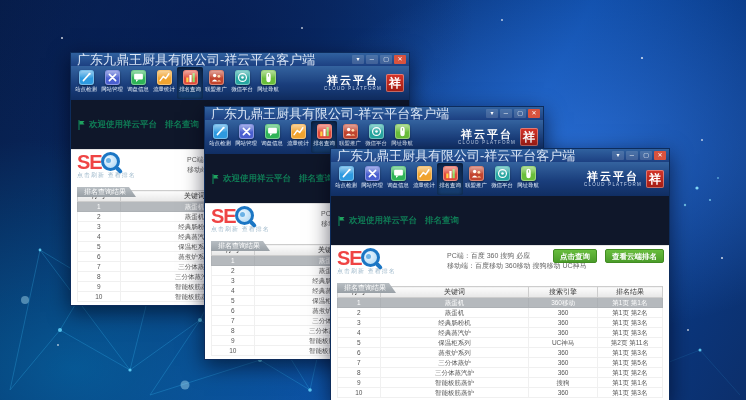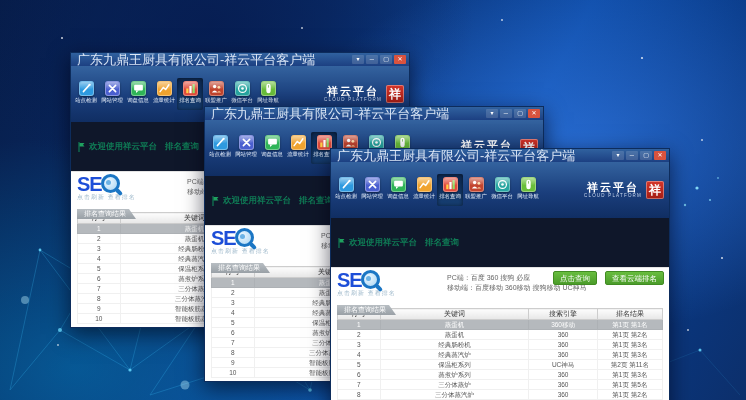--- a/index.html
+++ b/index.html
@@ -17,21 +17,21 @@
   .window{position:absolute;width:338px;background:#fff;border:1px solid #0d2c5c;
     box-shadow:0 6px 20px rgba(0,4,18,.6);padding-bottom:3px}
 
   .titlebar{height:13px;background:linear-gradient(#30619f,#1c4082);display:flex;align-items:center;padding:0 3px 0 6px}
   .title{color:#dce7f6;font-size:13px;flex:1;white-space:nowrap;overflow:hidden;line-height:13px}
   .controls{display:flex;gap:2px}
   .ctrl{width:12px;height:9px;font-size:6px;line-height:9px;text-align:center;color:#fff;
     background:rgba(255,255,255,.15);border-radius:1px;cursor:pointer}
   .ctrl.close{background:#d9533e}
 
-  .toolbar{height:32px;background:linear-gradient(#34639f,#1a3e7c 55%,#102e63);display:flex;padding:12px 2px;position:relative}
+  .toolbar{height:32px;background:linear-gradient(#34639f,#1a3e7c 55%,#102e63);display:flex;padding:1px 2px;position:relative}
   .tb-items{display:flex}
   .tb-item{width:26px;display:flex;flex-direction:column;align-items:center;justify-content:flex-start;
     gap:1px;padding:3px 0 1px;cursor:pointer;border-radius:2px}
   .tb-item.active{background:linear-gradient(#0d2850,#174075);box-shadow:inset 0 0 4px rgba(0,0,0,.55)}
   .tb-icon{width:15px;height:15px;border-radius:3px;position:relative;
     box-shadow:inset 0 0 0 1px rgba(255,255,255,.35),0 1px 2px rgba(0,0,0,.45)}
   .tb-icon::after{content:"";position:absolute;left:1px;right:1px;top:1px;height:45%;
     background:linear-gradient(rgba(255,255,255,.5),rgba(255,255,255,.05));border-radius:2px}
   .tb-icon svg{position:absolute;inset:0;width:100%;height:100%}
   .tb-label{font-size:6px;color:#e9f1fb;line-height:6px;white-space:nowrap;transform:scale(.9)}
@@ -45,32 +45,32 @@
     font-weight:bold;display:flex;align-items:center;justify-content:center;border-radius:2px;
     box-shadow:inset 0 0 0 1px rgba(255,255,255,.35);font-family:"Liberation Serif","DejaVu Serif",serif}
 
   .breadcrumb{height:15px;background:#0f172a;border-bottom:1px solid #e4e4e4;display:flex;align-items:center;padding:17px 7px}
   .bc-flag{display:flex;margin-right:4px}
   .bc-welcome,.bc-section{font-size:8.5px;font-weight:bold;color:#0f7b55;line-height:15px}
   .bc-section{margin-left:8px}
 
   .content{height:28px;position:relative;display:flex;padding:2px 6px 0}
   .seo{width:100px;line-height:20px}
-  .seo-se{font-size:20px;font-weight:bold;color:#1d4ed8;letter-spacing:-1px;display:inline-block;vertical-align:top;line-height:20px}
+  .seo-se{font-size:20px;font-weight:bold;color:#ef4444;letter-spacing:-1px;display:inline-block;vertical-align:top;line-height:20px}
   .seo-lens{display:inline-block;width:13px;height:13px;border:3.5px solid #1b76c4;border-radius:50%;
     background:radial-gradient(circle at 35% 35%,#eef8ff,#a8d4f2);position:relative;vertical-align:top;margin:0 0 0 -1px}
   .seo-lens::before{content:"";position:absolute;width:5px;height:5px;border-radius:50%;background:#2a8fd8;left:2px;top:3px;opacity:.65}
   .seo-lens::after{content:"";position:absolute;width:8px;height:3.5px;background:#1b76c4;border-radius:2px;
     transform:rotate(45deg);right:-6px;bottom:-3px}
   .seo-caption{font-size:6px;color:#9fb9cb;letter-spacing:1px;line-height:6px;margin-top:0}
   .engines{margin-left:10px;margin-top:3px}
   .engine-line{font-size:7px;color:#666;line-height:10px;white-space:nowrap}
   .actions{position:absolute;right:5px;top:3px;display:flex;gap:8px}
   .btn{background:linear-gradient(#68bd3e,#4b9c2a);border:1px solid #418c22;border-radius:2px;color:#fff;
-    font-size:7.5px;font-weight:normal;padding:0 6px;height:14px;line-height:13px;cursor:pointer;white-space:nowrap}
+    font-size:7.5px;font-weight:bold;padding:0 6px;height:14px;line-height:13px;cursor:pointer;white-space:nowrap}
 
   .tabrow{padding:0 6px;height:10px}
   .tab{display:inline-block;height:10px;line-height:10px;padding:0 10px 0 7px;
     background:linear-gradient(#b8bec3,#99a0a6);color:#fff;font-size:7px;
     clip-path:polygon(0 0,calc(100% - 7px) 0,100% 100%,0 100%)}
   table{border-collapse:collapse;width:calc(100% - 12px);margin:0 6px;table-layout:fixed}
   thead th{height:10px;background:linear-gradient(#fcfcfc,#e7e7e7);border:1px solid #cdcdcd;
     font-size:7px;color:#333;font-weight:normal;padding:0;line-height:10px}
   th:nth-child(1){width:13%} th:nth-child(2){width:46%} th:nth-child(3){width:21%} th:nth-child(4){width:20%}
   tbody td{height:9px;font-size:6.5px;color:#555;text-align:center;border:1px solid #f0f0f0;border-top:none;

